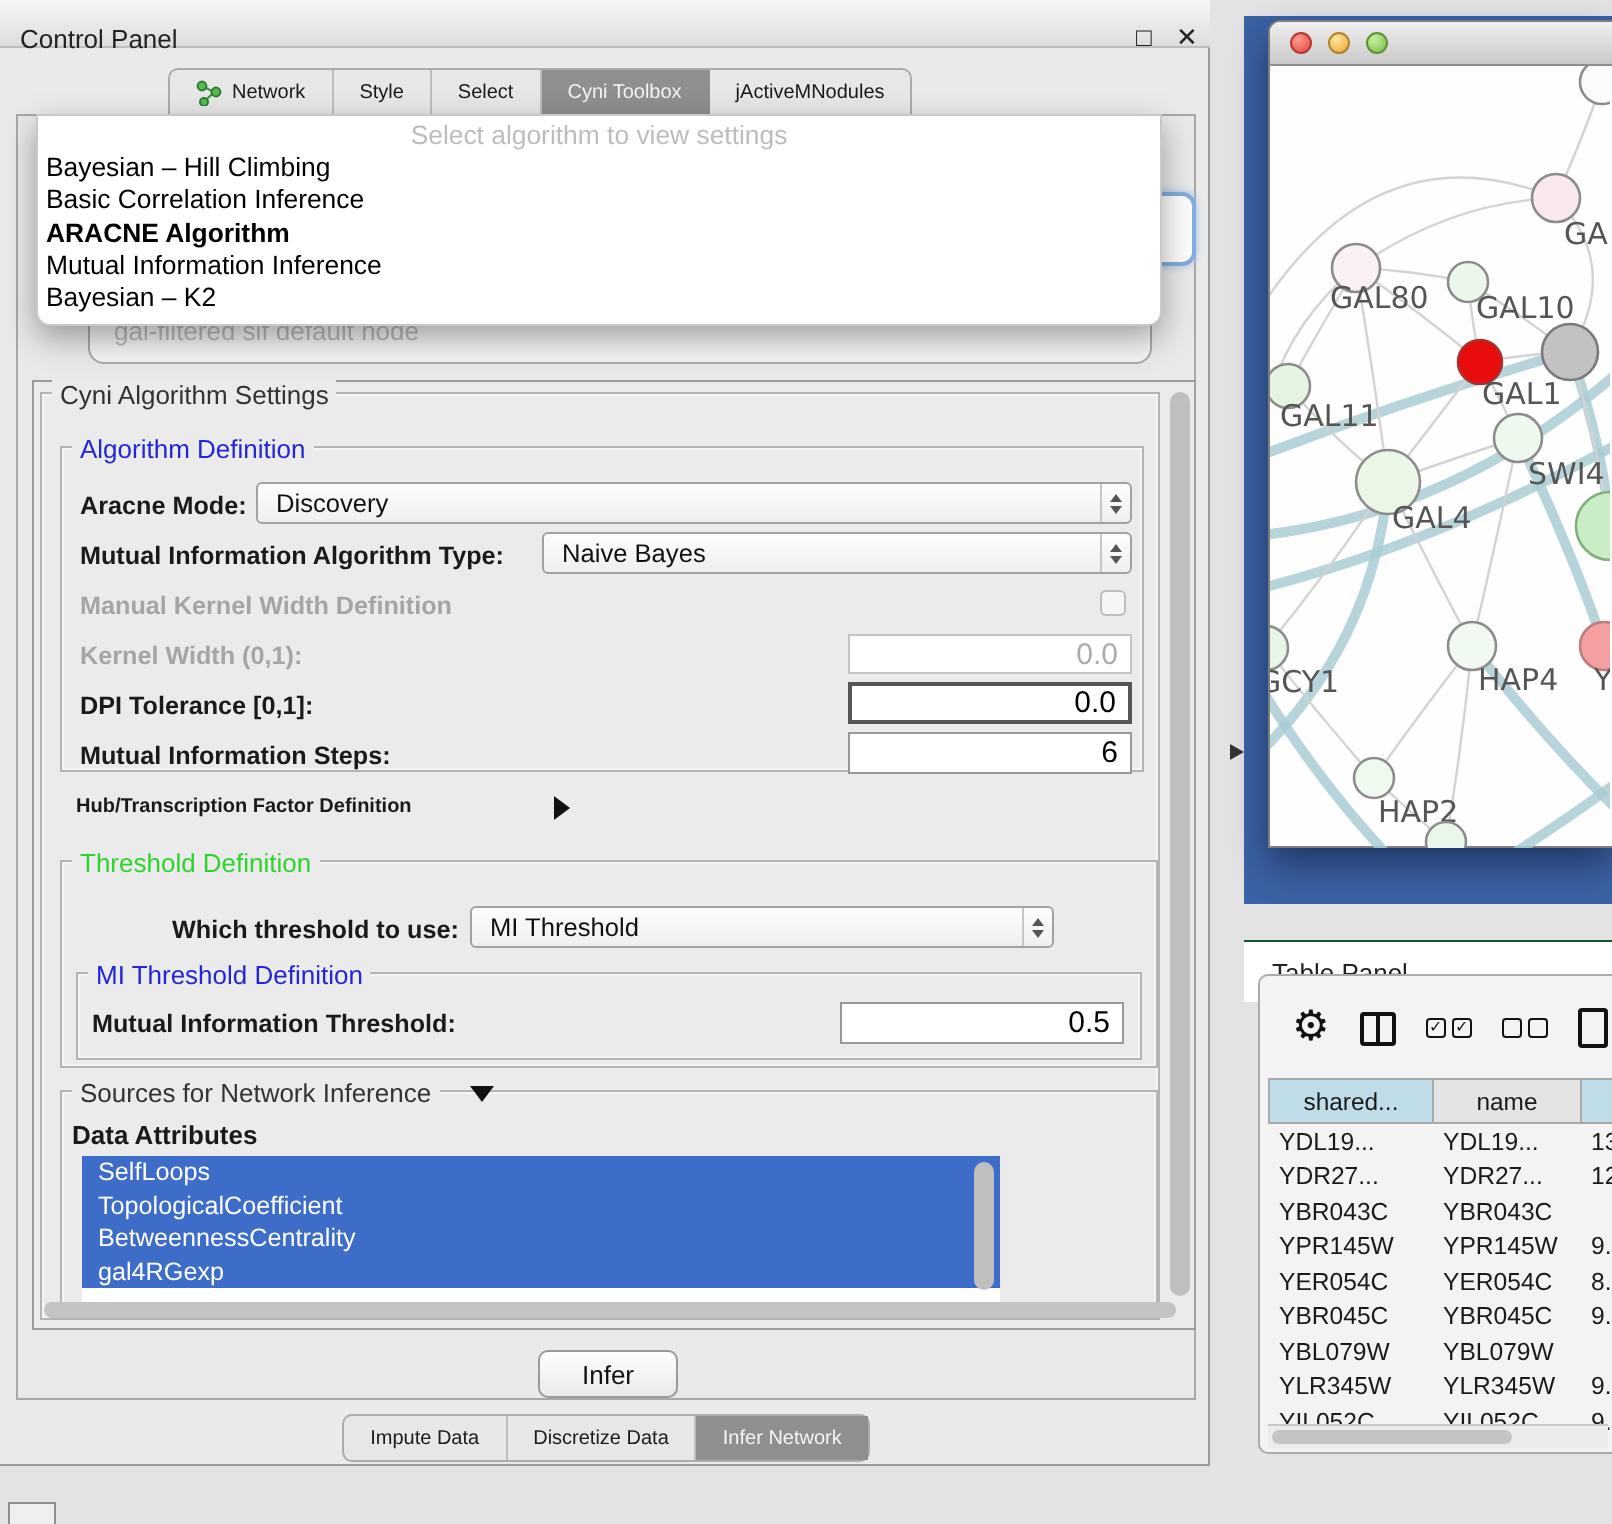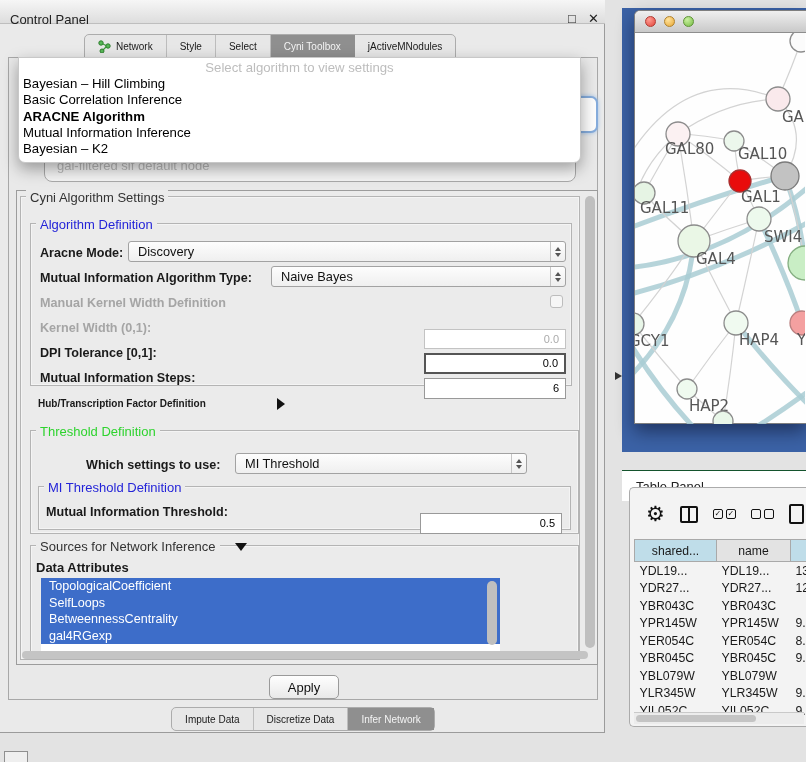--- a/index.html
+++ b/index.html
@@ -51,22 +51,22 @@
   .lbl.disabled{color:#A5A5A5;}
   .combo{background:linear-gradient(#FDFDFD,#EFEFEF);border:1px solid #A2A2A2;border-radius:3px;
     box-sizing:border-box;font-size:12.8px;color:#111;display:flex;align-items:center;}
   .combo .val{padding-left:9px;flex:1;}
   .stepper{width:14px;height:100%;display:flex;flex-direction:column;align-items:center;
     justify-content:center;gap:2px;border-left:1px solid #C6C6C6;}
   .tri-up{width:0;height:0;border-left:3.5px solid transparent;border-right:3.5px solid transparent;
     border-bottom:4px solid #555;}
   .tri-down{width:0;height:0;border-left:3.5px solid transparent;border-right:3.5px solid transparent;
     border-top:4px solid #555;}
-  .field{background:#FFF;border:1px solid #999;box-sizing:border-box;font-size:11px;color:#000;
-    text-align:right;padding:0 6px;line-height:19px;margin-top:12px;}
+  .field{background:#FFF;border:1px solid #999;box-sizing:border-box;font-size:15px;color:#000;
+    text-align:right;padding:0 6px;line-height:19px;}
   .field.disabled{border-color:#C3C3C3;color:#ABABAB;}
   .field.strong{border:2px solid #555;line-height:17px;}
   .checkbox{width:13px;height:13px;border:1px solid #BDBDBD;border-radius:3px;background:#F6F6F6;box-sizing:border-box;}
   .arrow-right{width:0;height:0;border-top:6px solid transparent;border-bottom:6px solid transparent;
     border-left:8px solid #111;display:inline-block;}
   .arrow-down{width:0;height:0;border-left:6px solid transparent;border-right:6px solid transparent;
     border-top:8px solid #111;display:inline-block;}
   .attr-list{background:#FFF;overflow:hidden;}
   .attr-item{background:#3D6DC9;color:#FFF;font-size:12.6px;line-height:16.5px;padding-left:8px;white-space:nowrap;}
   .vthumb{background:#BFBFBF;border-radius:6px;}
@@ -202,21 +202,21 @@
 
 <div class="abs lbl" style="left:40px;top:371px;">Mutual Information Steps:</div>
 <div class="abs field" style="left:424px;top:366px;width:142px;height:21px;">6</div>
 
 <div class="abs lbl" style="left:38px;top:398px;font-size:10px;">Hub/Transcription Factor Definition</div>
 <div class="abs arrow-right" style="left:277px;top:398px;"></div>
 
 <div class="abs groupbox" style="left:30px;top:430px;width:547px;height:102px;"></div>
 <div class="abs group-title gt-green" style="left:36px;top:424px;">Threshold Definition</div>
 
-<div class="abs lbl" style="left:86px;top:458px;">Which settings to use:</div>
+<div class="abs lbl" style="left:86px;top:458px;">Which threshold to use:</div>
 <div class="abs combo" style="left:235px;top:453px;width:292px;height:21px;">
   <span class="val">MI Threshold</span>
   <span class="stepper">
       <span class="tri-up"></span>
       <span class="tri-down"></span>
     </span>
 </div>
 
 <div class="abs groupbox" style="left:38px;top:486px;width:531px;height:42px;"></div>
 <div class="abs group-title gt-blue" style="left:44px;top:480px;">MI Threshold Definition</div>
@@ -224,31 +224,31 @@
 <div class="abs lbl" style="left:46px;top:505px;">Mutual Information Threshold:</div>
 <div class="abs field" style="left:420px;top:501px;width:142px;height:21px;">0.5</div>
 
 <div class="abs groupbox" style="left:30px;top:545px;width:547px;height:113px;"></div>
 <div class="abs group-title" style="left:36px;top:539px;">Sources for Network Inference</div>
 <div class="abs arrow-down" style="left:235px;top:543px;"></div>
 
 <div class="abs lbl" style="left:36px;top:560px;font-size:13px;">Data Attributes</div>
 
 <div class="abs attr-list" style="left:41px;top:578px;width:459px;height:74px;">
+    <div class="attr-item" style="background: rgb(61, 109, 201);">SelfLoops</div>
     <div class="attr-item" style="background: rgb(61, 109, 201);">TopologicalCoefficient</div>
-    <div class="attr-item" style="background: rgb(61, 109, 201);">SelfLoops</div>
     <div class="attr-item" style="background: rgb(61, 109, 201);">BetweennessCentrality</div>
     <div class="attr-item" style="background: rgb(61, 109, 201);">gal4RGexp</div>
   </div>
 <div class="abs vthumb" style="left:487px;top:581px;width:10px;height:64px;"></div>
 
 <div class="abs hthumb" style="left:22px;top:651px;width:566px;height:8px;"></div>
 <div class="abs vthumb" style="left:585px;top:196px;width:10px;height:452px;"></div>
 
-<div class="abs apply-btn" style="left:269px;top:675px;">Apply</div>
+<div class="abs apply-btn" style="left:269px;top:675px;">Infer</div>
 
 <div class="abs" style="left:0;top:707px;width:606px;display:flex;justify-content:center;">
   <div class="tabstrip" style="height:22px;border-radius:5px;">
     <div class="tab">
         <span>Impute Data</span>
       </div>
     <div class="tab">
         <span>Discretize Data</span>
       </div>
     <div class="tab selected">

